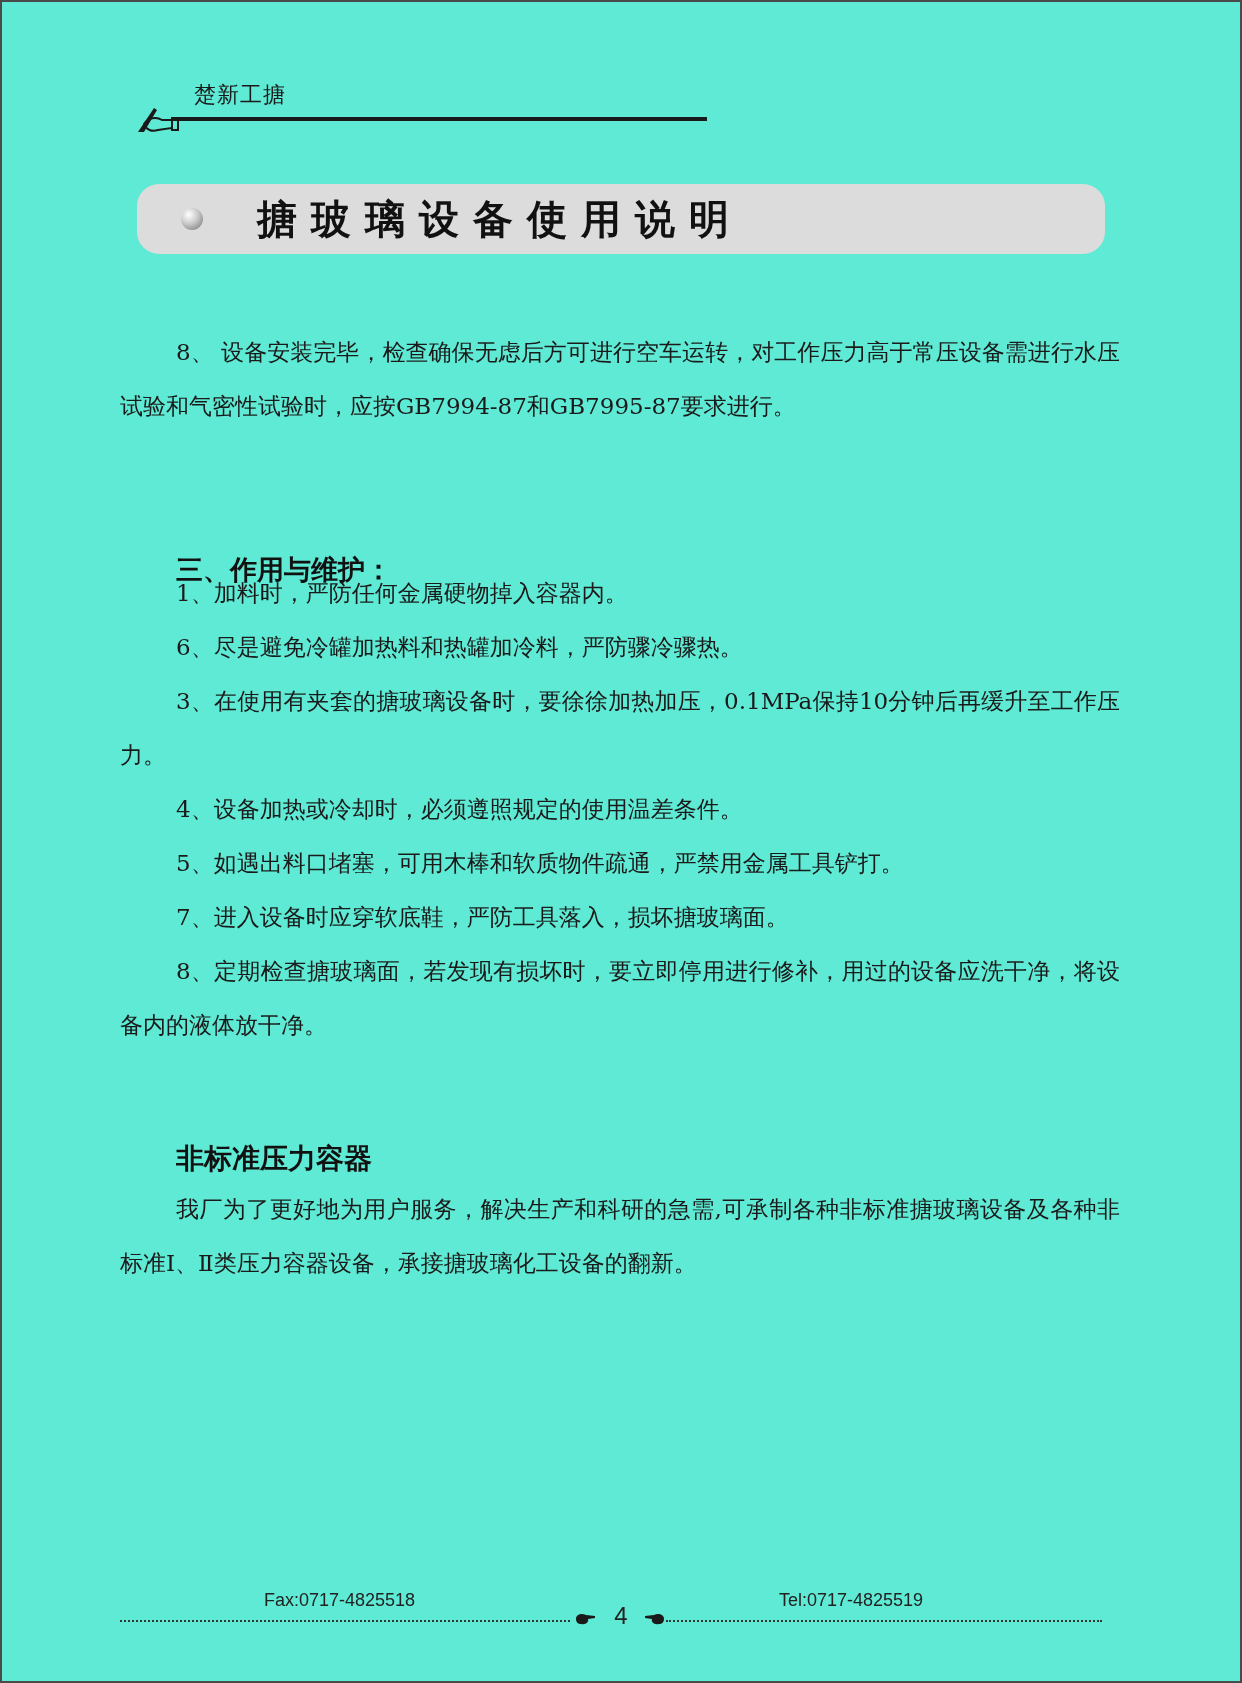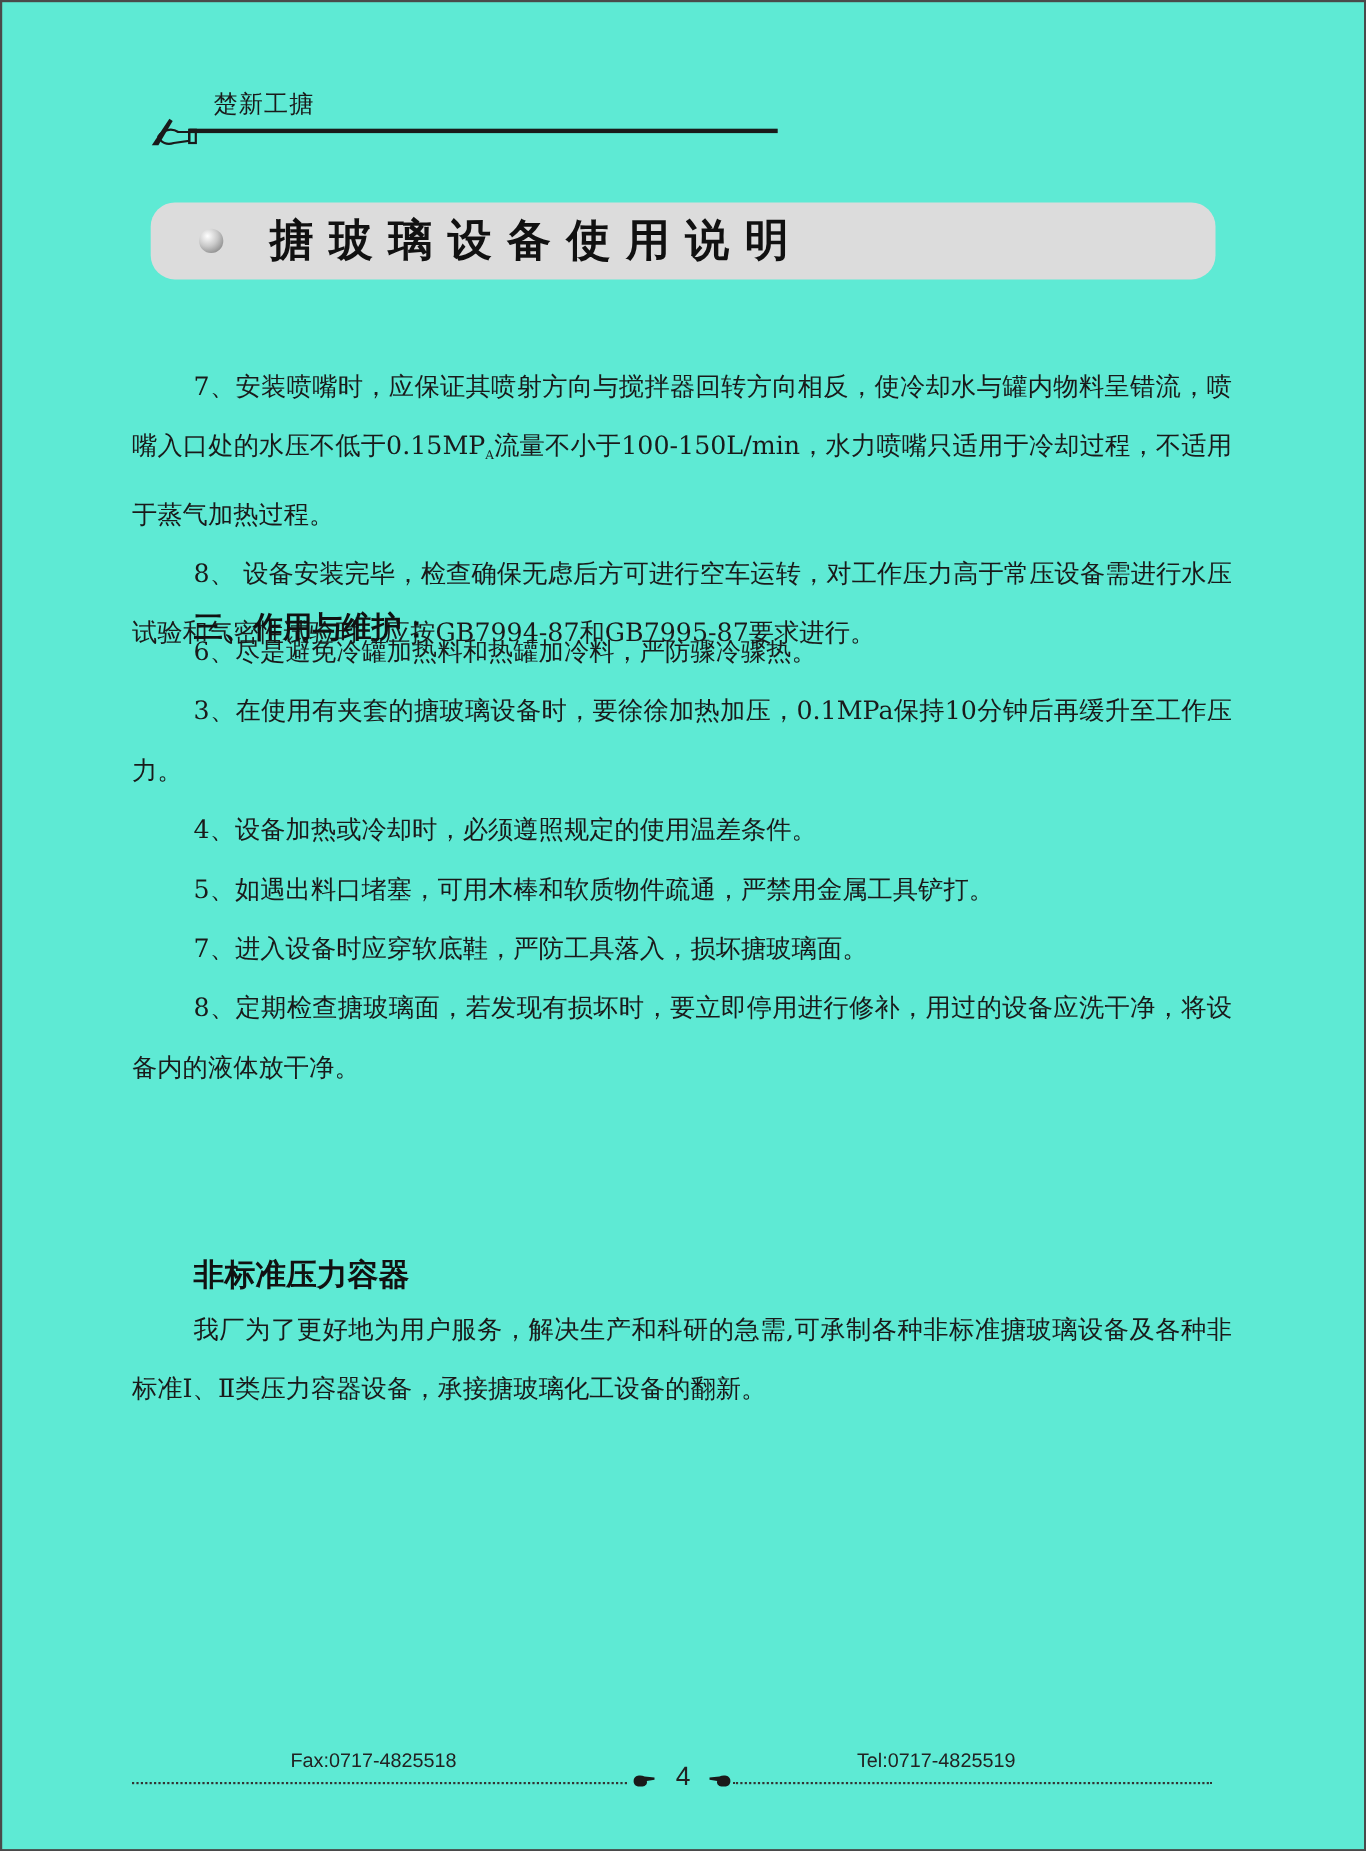--- a/index.html
+++ b/index.html
@@ -19,21 +19,21 @@
   }
   .title-banner {
     position: absolute; left: 135px; top: 182px; width: 968px; height: 70px;
     background: #dcdcdc; border-radius: 22px;
   }
   .title-ball {
     position: absolute; left: 44px; top: 24px; width: 22px; height: 22px; border-radius: 50%;
     background: radial-gradient(circle at 35% 30%, #ffffff 0%, #c8c8c8 45%, #6e6e6e 100%);
   }
   .title-text {
-    position: absolute; left: 108px; top: 8px;
+    position: absolute; left: 120px; top: 8px;
     font-family: "DejaVu Serif", serif; font-weight: bold; font-size: 40px; color: #111;
     letter-spacing: 14px; line-height: 54px;
   }
   .body-text {
     position: absolute; left: 118px; width: 1000px;
     font-family: "DejaVu Serif", serif; font-size: 23px; color: #1a1a1a;
     line-height: 54px;
   }
   .para { margin: 0; text-indent: 56px; text-align: justify; }
   .section-heading {
@@ -70,27 +70,27 @@
   </svg>
   <div class="header-brand">楚新工搪</div>
   <div class="header-rule"></div>
 
   <div class="title-banner">
     <div class="title-ball"></div>
     <div class="title-text">搪玻璃设备使用说明</div>
   </div>
 
   <div class="body-text" style="top:323px;">
-    <p class="para"><span>7、安装喷嘴时，应保证其喷射方向与搅拌器回转方向相反，使冷却水与罐内物料呈错流，喷嘴入口处的水压不低于0.15MP</span><span class="sub-a">A</span><span>流量不小于100-150L/min，水力喷嘴只适用于冷却过程，不适用于蒸气加热过程。</span></p>
     <p class="para">8、 设备安装完毕，检查确保无虑后方可进行空车运转，对工作压力高于常压设备需进行水压试验和气密性试验时，应按GB7994-87和GB7995-87要求进行。</p>
   </div>
 
   <div class="section-heading" style="top:522px;margin-top:28px;">三、作用与维护：</div>
 
   <div class="body-text" style="top:564px;">
+    <p class="para">1、加料时，严防任何金属硬物掉入容器内。</p>
     <p class="para">6、尽是避免冷罐加热料和热罐加冷料，严防骤冷骤热。</p>
     <p class="para">3、在使用有夹套的搪玻璃设备时，要徐徐加热加压，0.1MPa保持10分钟后再缓升至工作压力。</p>
     <p class="para">4、设备加热或冷却时，必须遵照规定的使用温差条件。</p>
     <p class="para">5、如遇出料口堵塞，可用木棒和软质物件疏通，严禁用金属工具铲打。</p>
     <p class="para">7、进入设备时应穿软底鞋，严防工具落入，损坏搪玻璃面。</p>
     <p class="para">8、定期检查搪玻璃面，若发现有损坏时，要立即停用进行修补，用过的设备应洗干净，将设备内的液体放干净。</p>
   </div>
 
   <div class="section-heading" style="top:1138px; font-size:28px;">非标准压力容器</div>
 

